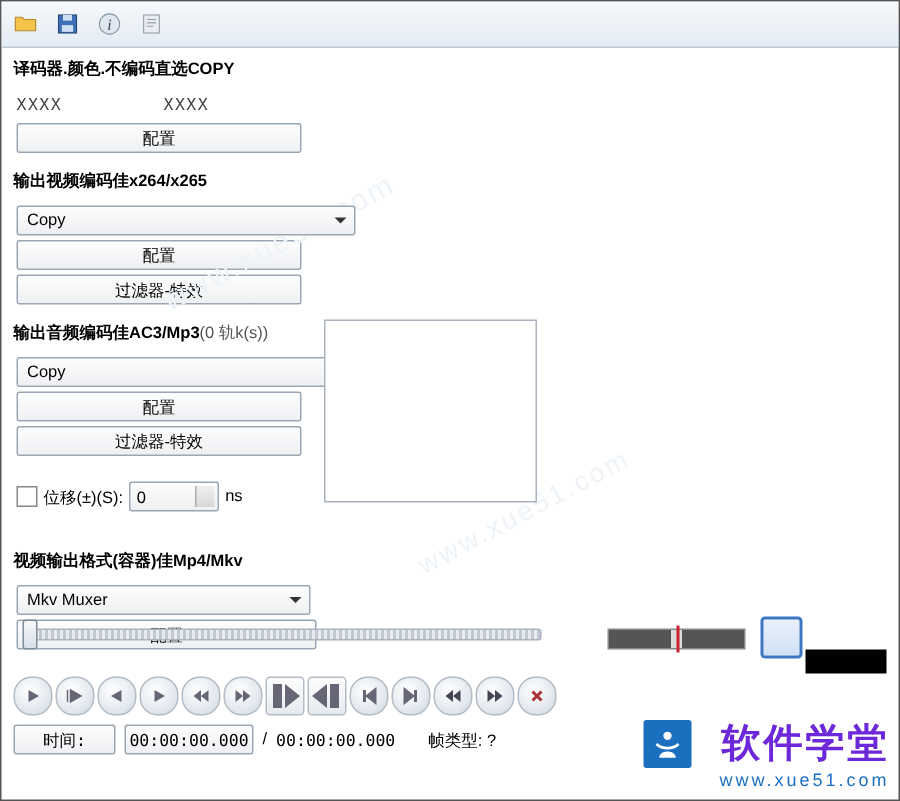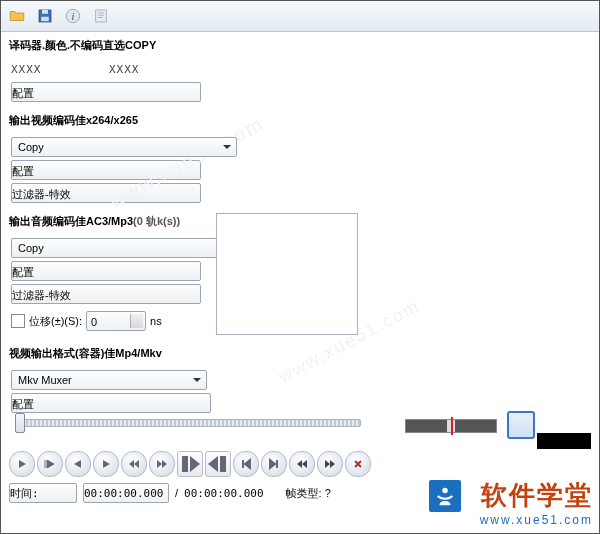--- a/index.html
+++ b/index.html
@@ -4,45 +4,45 @@
 <style>
   html,body{margin:0;padding:0}
   body{width:600px;height:534px;font-family:"Microsoft YaHei",SimSun,Arial,sans-serif;font-size:11px;color:#000;background:#fff;position:relative;overflow:hidden;border:1px solid #555;box-sizing:border-box}
   .toolbar{height:30px;background:linear-gradient(#f6f9fc,#e4ebf3);border-bottom:1px solid #bcc7d4;display:flex;align-items:center;gap:4px;padding:0 4px}
   .tb-btn{width:22px;height:22px;display:flex;align-items:center;justify-content:center;border:1px solid transparent;border-radius:2px}
   .tb-btn svg{width:18px;height:18px}
   .section-title{font-weight:bold;padding:6px 8px 4px}
   .panel-inner{padding:2px 10px}
   .twocol{display:flex;gap:8px;margin:4px 0 6px}
   .colhead{flex:1 1 0;text-align:left;color:#444;font-family:monospace;font-size:11px;letter-spacing:1px}
-  .longbtn,.select,.numspin,.timebox{background:linear-gradient(#fdfdfd,#eef0f3);border:1px solid #9aa6b3;border-radius:2px;height:20px;line-height:20px;font-size:11px;box-sizing:border-box}
+  .longbtn,.select,.numspin,.timebox{background:linear-gradient(#fdfdfd,#eef0f3);border:1px solid #9aa6b3;border-radius:2px;text-align:center;height:20px;line-height:20px;font-size:11px;box-sizing:border-box}
   .longbtn{width:190px;margin:3px 0}
   .select{width:226px;margin:3px 0;text-align:left;padding:0 6px;position:relative;display:flex;align-items:center}
   .select::after{content:"";position:absolute;right:5px;top:50%;margin-top:-2px;border:4px solid transparent;border-top-color:#333}
-  .row{display:flex;align-items:center;gap:4px;margin:7px 0}
+  .row{display:flex;align-items:center;gap:4px;margin:17px 0}
   .chk{width:12px;height:12px;border:1px solid #888;background:#fff;display:inline-block}
   .numspin{width:60px;padding:0 4px;text-align:left;position:relative}
   .numspin::after{content:"";position:absolute;right:2px;top:2px;bottom:2px;width:12px;background:linear-gradient(#f0f0f0,#d8d8d8);border-left:1px solid #aaa}
   .preview{position:absolute;left:215px;top:212px;width:140px;height:120px;border:1px solid #aab3bd;background:#fff}
   .timeline{position:absolute;left:8px;top:410px;right:230px;height:24px}
   .timeline .track{position:absolute;left:8px;right:8px;top:8px;height:6px;background:repeating-linear-gradient(90deg,#c3c9d0 0 2px,#e8ebef 2px 4px);border:1px solid #aab4bf;border-radius:2px}
   .timeline .handle{position:absolute;left:6px;top:2px;width:8px;height:18px;background:linear-gradient(#f6f8fb,#d9e1ea);border:1px solid #7f8c99;border-radius:2px}
   .slider2{position:absolute;right:100px;top:416px;width:96px;height:18px}
   .slider2 .bar{position:absolute;inset:2px;border:1px solid #888;background:linear-gradient(90deg,#555 0 46%,#ddd 46% 54%,#555 54% 100%)}
   .slider2 .mark{position:absolute;left:50%;top:0;bottom:0;width:2px;background:#c23}
   .sqbtn{position:absolute;right:64px;top:410px;width:24px;height:24px;border:2px solid #3b77c4;border-radius:3px;background:linear-gradient(#eaf1fb,#cfe0f5)}
   .blackbox{position:absolute;right:8px;top:432px;width:54px;height:16px;background:#000}
   .transport{position:absolute;left:8px;top:450px;display:flex;gap:2px}
   .rbtn{width:24px;height:24px;border:1px solid #b3bcc6;border-radius:12px;background:radial-gradient(circle at 40% 35%,#fff,#e4e9ef 60%,#cdd6df);display:flex;align-items:center;justify-content:center;color:#556}
   .rbtn svg{width:12px;height:12px;display:block}
   .sqsm{width:24px;height:24px;border:1px solid #b3bcc6;border-radius:3px;background:linear-gradient(#fdfdfd,#e6eaef);display:flex;align-items:center;justify-content:center;color:#556;font-size:10px}
   .statusrow{position:absolute;left:8px;top:482px;display:flex;align-items:center;gap:6px;font-size:11px}
   .timebox{width:86px;font-family:monospace}
   .brand{position:absolute;right:6px;bottom:6px;width:200px;text-align:right}
-  .brand .big{font-size:26px;font-weight:800;color:#c2410c;letter-spacing:2px;display:flex;align-items:center;justify-content:flex-end;gap:20px}
+  .brand .big{font-size:26px;font-weight:800;color:#6d28d9;letter-spacing:2px;display:flex;align-items:center;justify-content:flex-end;gap:20px}
   .brand .small{font-size:12px;color:#1b6fbf;letter-spacing:2px}
   .logo-box{width:32px;height:32px;background:#1b6fbf;border-radius:2px;display:flex;align-items:center;justify-content:center}
   .logo-box svg{width:22px;height:22px}
   .wm{position:absolute;color:#dfe8f1;font-size:20px;letter-spacing:2px;transform:rotate(-28deg);pointer-events:none;user-select:none;font-family:Arial}
 </style>
 </head>
 <body>
 
 <div class="wm" style="left:100px;top:150px;font-size:20px;color:#eef3f8">www.xue51.com</div>
 <div class="wm" style="left:270px;top:330px;font-size:18px;color:#eef3f8">www.xue51.com</div>
@@ -88,21 +88,21 @@
 <div class="panel-inner">
   <div class="select">
       <span>Copy</span>
     </div>
   <div class="longbtn">配置</div>
   <div class="longbtn">过滤器-特效</div>
 </div>
 
 <div class="section-title" style="display:flex;align-items:center">
   <span>输出音频编码佳AC3/Mp3</span>
-  <span style="font-weight:bold;color:#555">(0 轨k(s))</span>
+  <span style="font-weight:normal;color:#555">(0 轨k(s))</span>
 </div>
 <div class="panel-inner">
   <div class="select">
       <span>Copy</span>
     </div>
   <div class="longbtn">配置</div>
   <div class="longbtn">过滤器-特效</div>
   <div class="row">
     <span class="chk"></span>
     <span>位移(±)(S):</span>

